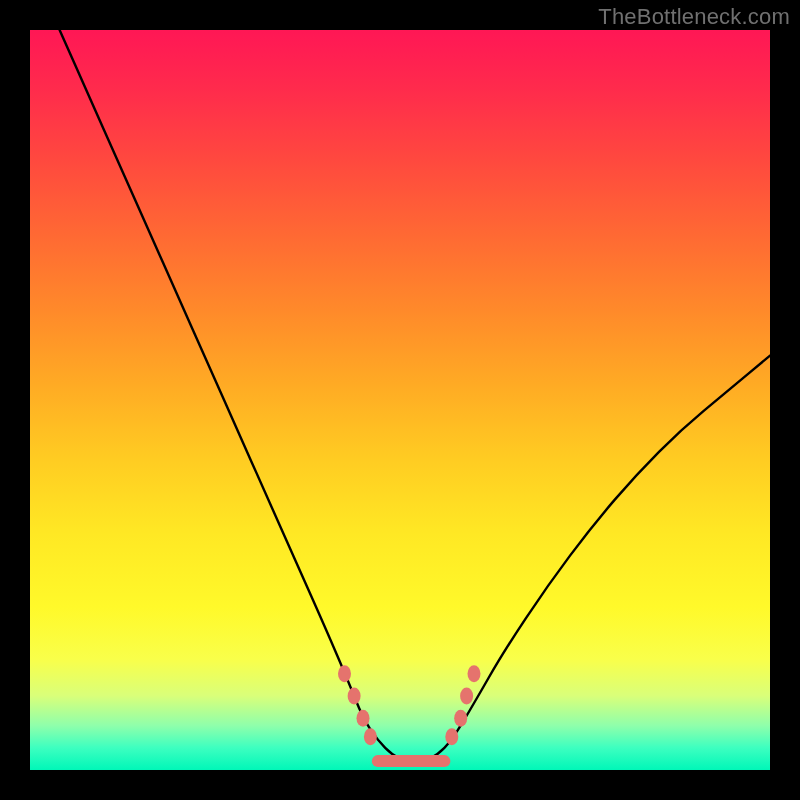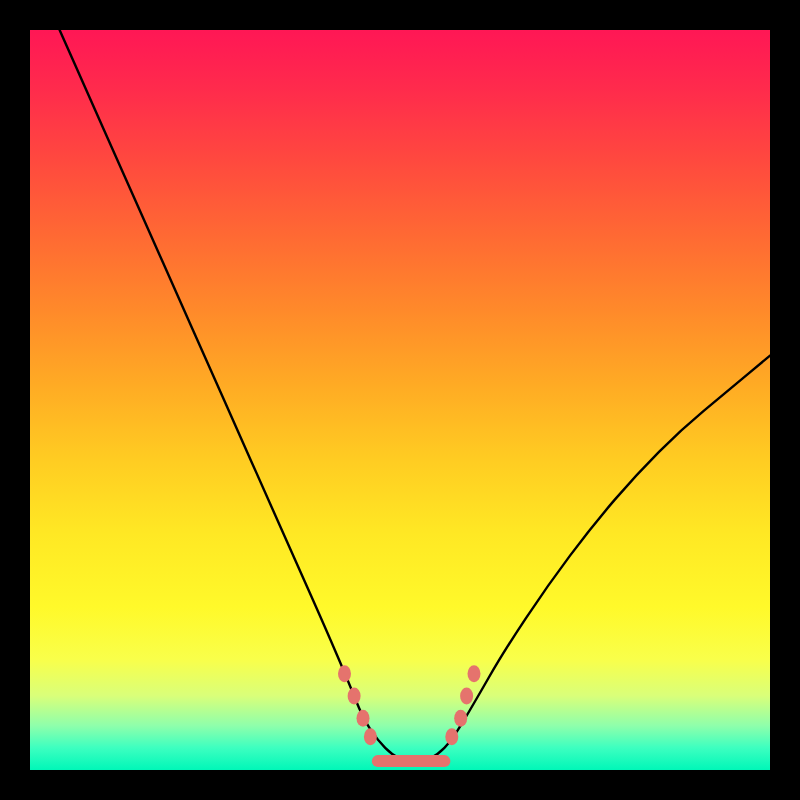--- a/index.html
+++ b/index.html
@@ -63,13 +63,14 @@
           <ellipse cx="333" cy="688.2" rx="6.5" ry="8.5" fill="#e5736d"></ellipse>
           <ellipse cx="340.40000000000003" cy="706.7" rx="6.5" ry="8.5" fill="#e5736d"></ellipse>
           <ellipse cx="421.79999999999995" cy="706.7" rx="6.5" ry="8.5" fill="#e5736d"></ellipse>
           <ellipse cx="430.68000000000006" cy="688.2" rx="6.5" ry="8.5" fill="#e5736d"></ellipse>
           <ellipse cx="436.59999999999997" cy="666" rx="6.5" ry="8.5" fill="#e5736d"></ellipse>
           <ellipse cx="444" cy="643.8" rx="6.5" ry="8.5" fill="#e5736d"></ellipse>
         </g>
     </svg>
   </div>
 
+  <div class="watermark">TheBottleneck.com</div>
 </div>
 
 </body></html>

